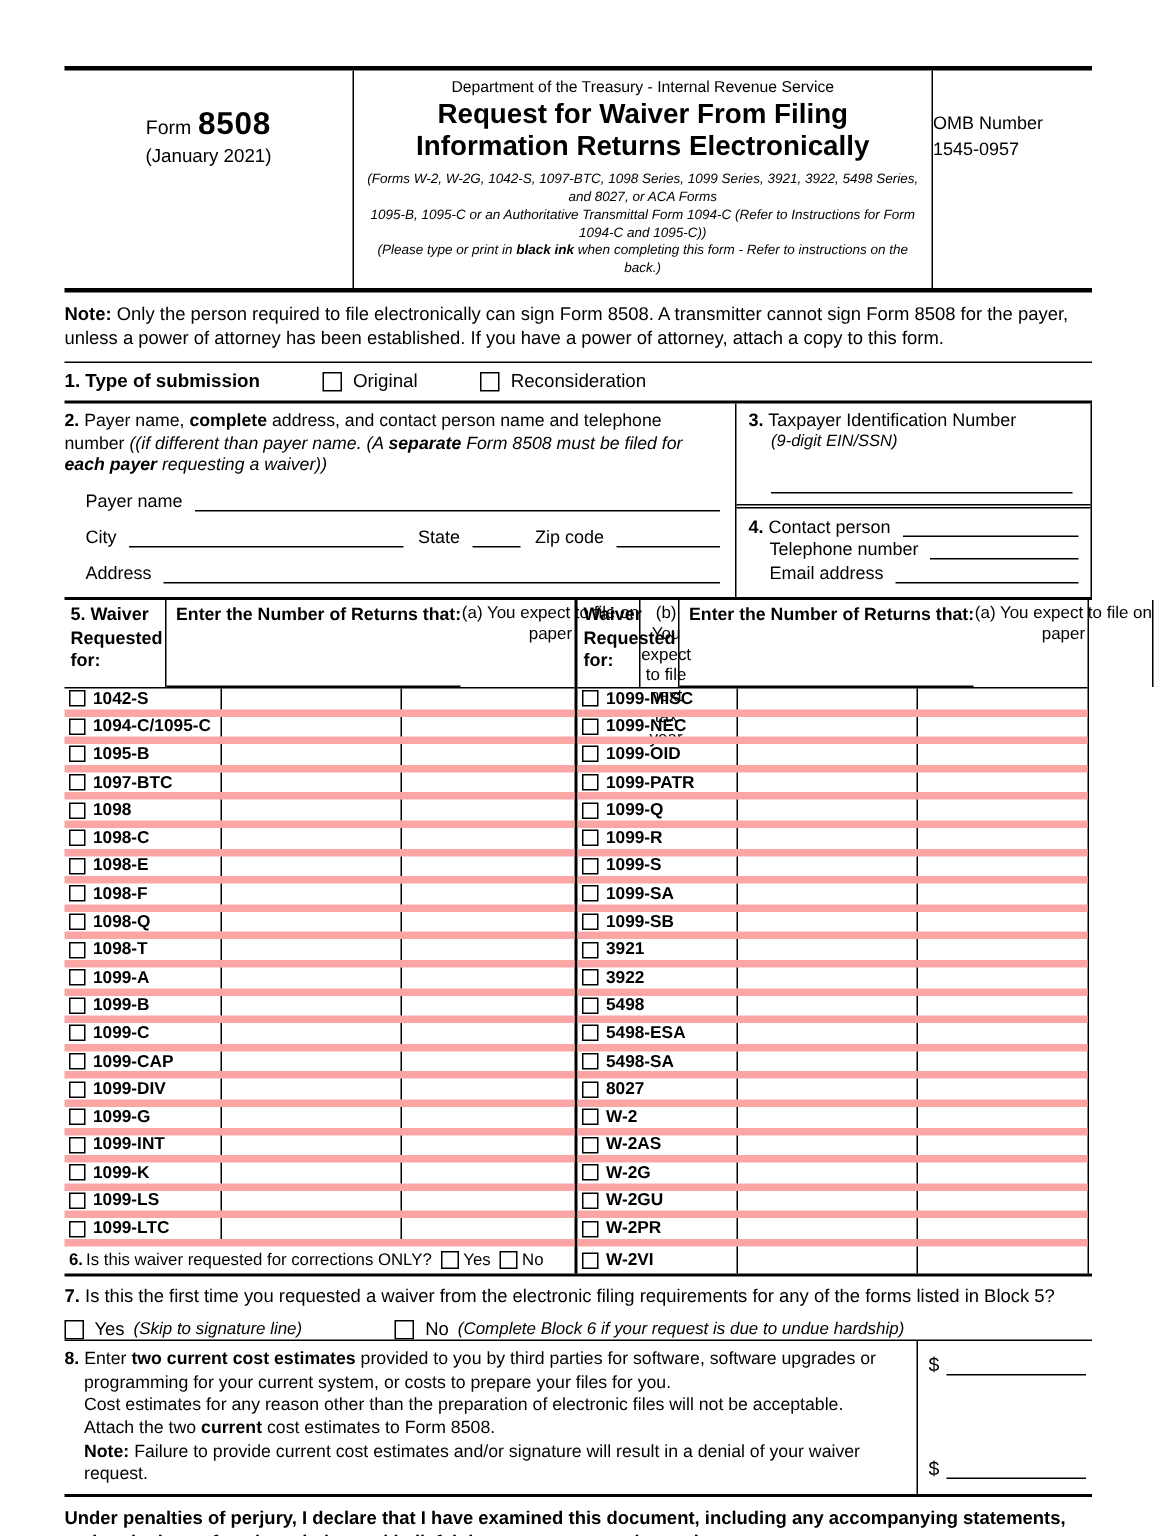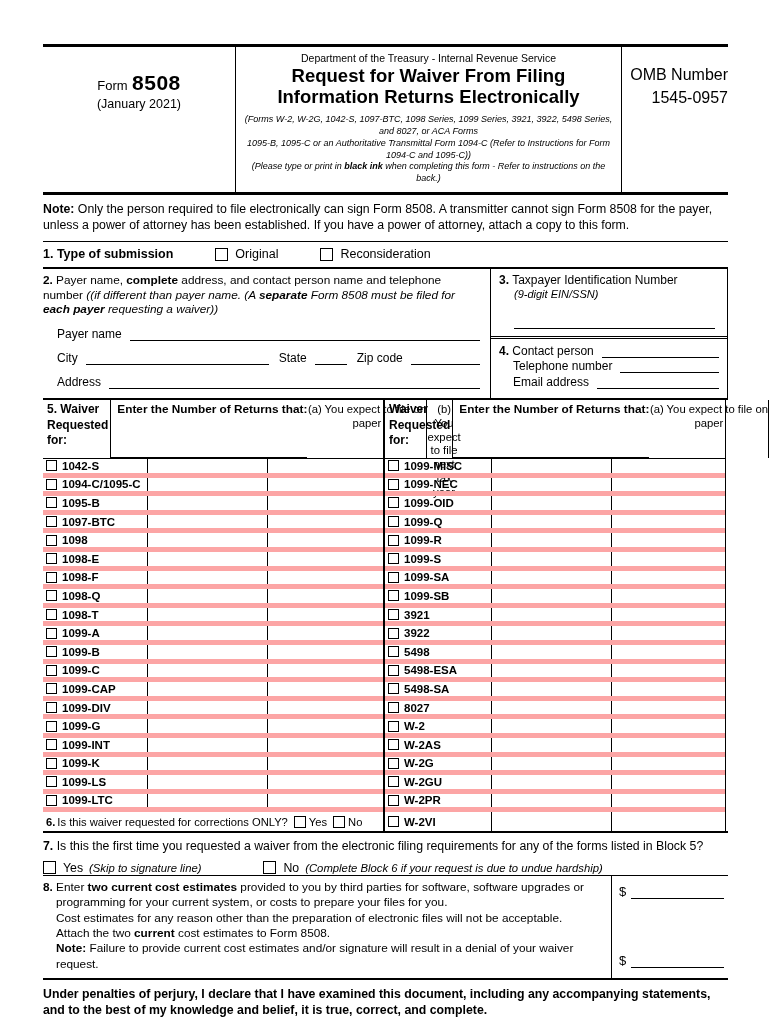--- a/index.html
+++ b/index.html
@@ -14,21 +14,21 @@
   
   .hdr { display:flex; border-top:3px solid #000; border-bottom:3px solid #000; }
   .hdr-left { width:192px; text-align:center; padding-top:24px; }
   .hdr-left .form-word { font-size:13px; }
   .hdr-left .form-num { font-size:21px; font-weight:bold; letter-spacing:.5px; }
   .hdr-left .form-date { font-size:12.5px; margin-top:2px; }
   .hdr-center { width:387px; border-left:1.5px solid #000; border-right:1.5px solid #000; text-align:center; padding:5px 8px 7px; }
   .agency { font-size:10.5px; }
   .title { font-size:18.5px; font-weight:bold; line-height:1.16; margin-top:1px; }
   .subtitle { font-size:9px; font-style:italic; line-height:1.32; margin-top:6px; }
-  .hdr-right { flex:1; text-align:right; padding-top:16px; font-size:16px; line-height:1.45; }
+  .hdr-right { flex:1; text-align:left; padding-top:27px; font-size:12px; line-height:1.45; }
 
   
   .note { padding:7px 0 8px; border-bottom:1.5px solid #000; font-size:12.3px; line-height:1.26; }
   b.inline { font-weight:bold; }
 
   
   .cb { display:inline-block; width:13px; height:13px; border:1.6px solid #000; background:#fff; flex:none; }
   .cb.small { width:11px; height:11px; border-width:1.4px; }
   .fill { border-bottom:1px solid #000; height:14px; }
 
@@ -234,20 +234,28 @@
               <div class="lcell">
                 <span class="cb small"></span>
                 <span>1098</span>
               </div>
               <div class="ccell"></div>
               <div class="ccell last"></div>
             </div>
             <div class="trow">
               <div class="lcell">
                 <span class="cb small"></span>
+                <span>1098-C</span>
+              </div>
+              <div class="ccell"></div>
+              <div class="ccell last"></div>
+            </div>
+            <div class="trow">
+              <div class="lcell">
+                <span class="cb small"></span>
                 <span>1098-E</span>
               </div>
               <div class="ccell"></div>
               <div class="ccell last"></div>
             </div>
             <div class="trow">
               <div class="lcell">
                 <span class="cb small"></span>
                 <span>1098-F</span>
               </div>
@@ -385,20 +393,28 @@
                 <span class="cb small"></span>
                 <span>1099-NEC</span>
               </div>
               <div class="ccell"></div>
               <div class="ccell last"></div>
             </div>
             <div class="trow">
               <div class="lcell">
                 <span class="cb small"></span>
                 <span>1099-OID</span>
+              </div>
+              <div class="ccell"></div>
+              <div class="ccell last"></div>
+            </div>
+            <div class="trow">
+              <div class="lcell">
+                <span class="cb small"></span>
+                <span>1099-PATR</span>
               </div>
               <div class="ccell"></div>
               <div class="ccell last"></div>
             </div>
             <div class="trow">
               <div class="lcell">
                 <span class="cb small"></span>
                 <span>1099-Q</span>
               </div>
               <div class="ccell"></div>

